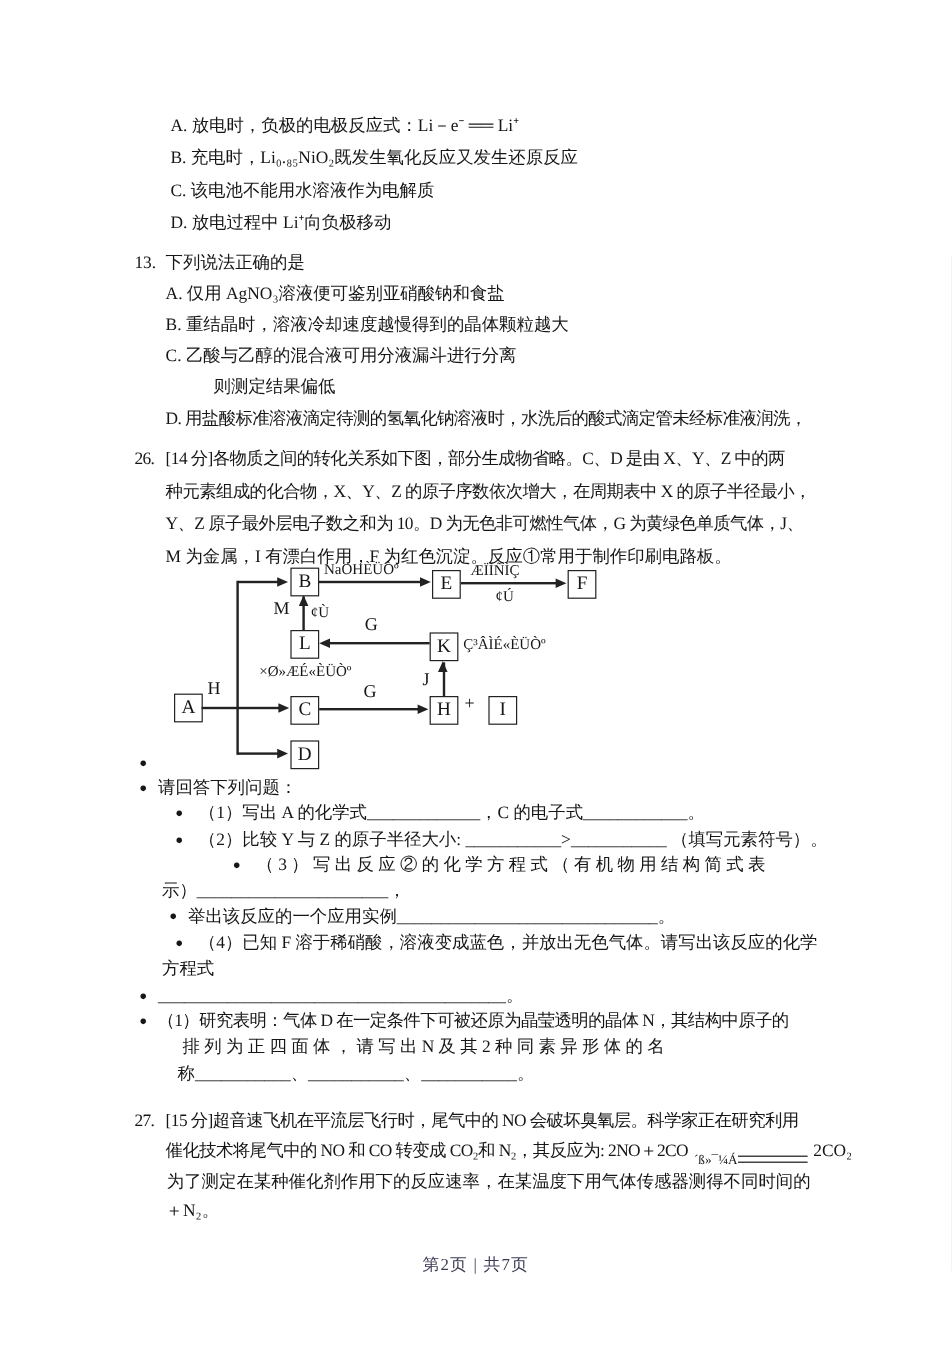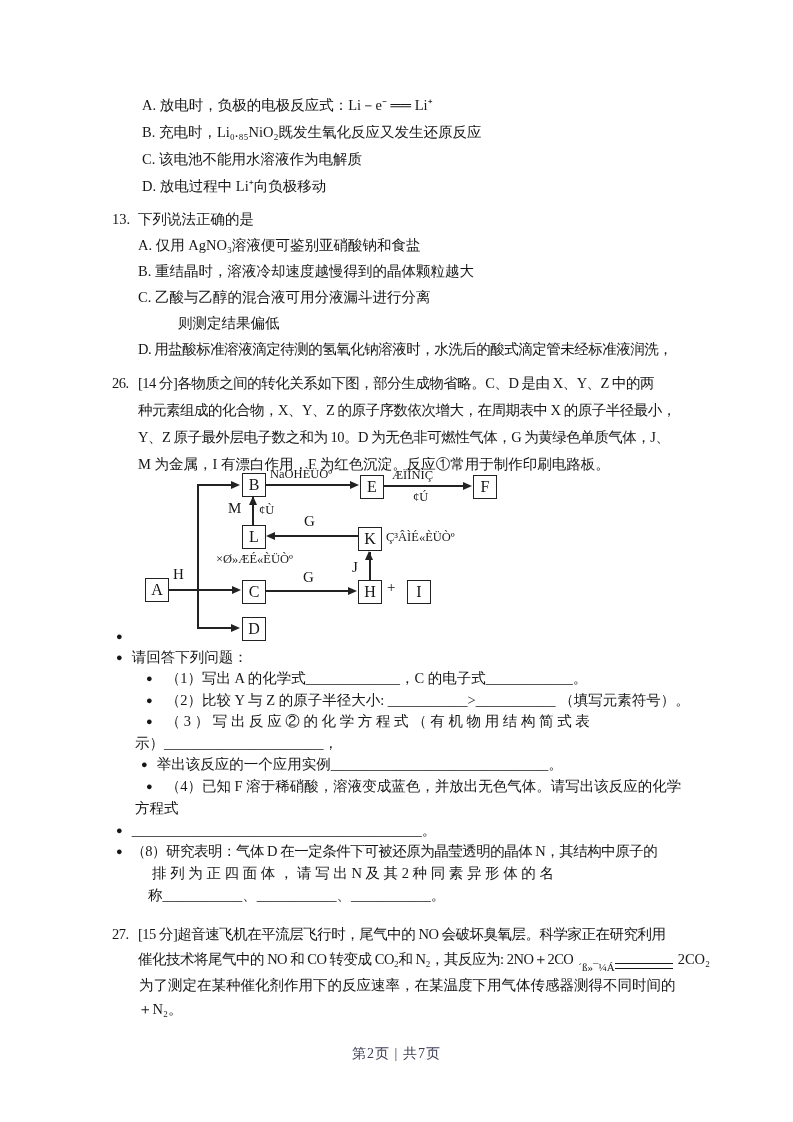--- a/index.html
+++ b/index.html
@@ -140,40 +140,40 @@
   </div>
   <div class="brow outer" style="top:647px;">
     <span class="bullet">●</span><span>请回答下列问题：</span>
   </div>
   <div class="brow inner" style="top:668px;">
     <span class="bullet">●</span><span>（1）写出 A 的化学式_____________，C 的电子式____________。</span>
   </div>
   <div class="brow inner" style="top:690px;">
     <span class="bullet">●</span><span>（2）比较 Y 与 Z 的原子半径大小: ___________&gt;___________ （填写元素符号）。</span>
   </div>
-  <div class="brow inner" style="top:711px;">
+  <div class="brow inner" style="top:711px;margin-left:48px;">
     <span class="bullet">●</span><span>（ 3 ） 写 出 反 应 ② 的 化 学 方 程 式 （ 有 机 物 用 结 构 简 式 表</span>
   </div>
   <div class="brow" style="left:135px;top:733px;">
     <span>示）______________________，</span>
   </div>
   <div class="brow outer" style="top:754px;margin-left:25px;">
     <span class="bullet">●</span><span>举出该反应的一个应用实例______________________________。</span>
   </div>
   <div class="brow inner" style="top:776px;">
     <span class="bullet">●</span><span>（4）已知 F 溶于稀硝酸，溶液变成蓝色，并放出无色气体。请写出该反应的化学</span>
   </div>
   <div class="brow" style="left:135px;top:798px;">
     <span>方程式</span>
   </div>
   <div class="brow outer" style="top:820px;">
     <span class="bullet">●</span><span>________________________________________。</span>
   </div>
   <div class="brow outer tight" style="top:841px;">
-    <span class="bullet">●</span><span>（8）研究表明：气体 D 在一定条件下可被还原为晶莹透明的晶体 N，其结构中原子的</span>
+    <span class="bullet">●</span><span>（1）研究表明：气体 D 在一定条件下可被还原为晶莹透明的晶体 N，其结构中原子的</span>
   </div>
   <div class="brow" style="left:152px;top:863px;">
     <span>排 列 为 正 四 面 体 ， 请 写 出 N 及 其 2 种 同 素 异 形 体 的 名</span>
   </div>
   <div class="brow" style="left:148px;top:885px;">
     <span>称___________、___________、___________。</span>
   </div>
 
   <div class="abs" style="left:112px;top:921px;">
     <div class="line qrow tight">

